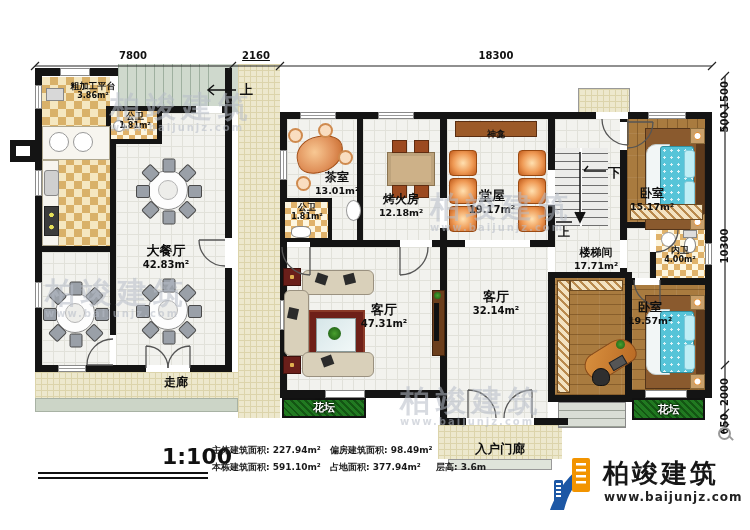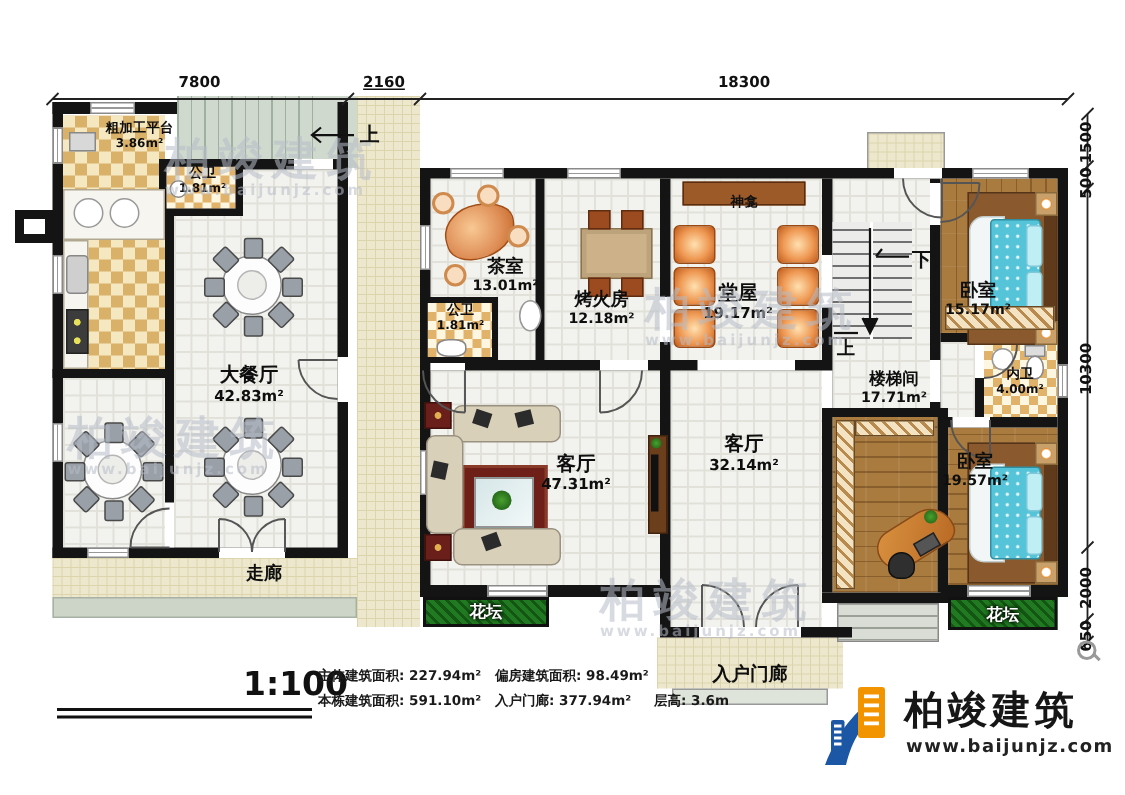--- a/index.html
+++ b/index.html
@@ -392,21 +392,21 @@
     </div>
   <div class="abs" style="left:718px;top:427px;width:9px;height:9px;border:2px solid #999;border-radius:50%;z-index:40;"></div>
   <div class="abs" style="left:728px;top:437px;width:6px;height:2px;background:#999;transform:rotate(45deg);z-index:40;"></div>
 
   <div class="scale">1:100</div>
   <div class="uline" style="top:472px;"></div>
   <div class="uline" style="top:477px;"></div>
   <div class="stat" style="left:212px;top:444px;">主体建筑面积: 227.94m²</div>
   <div class="stat" style="left:330px;top:444px;">偏房建筑面积: 98.49m²</div>
   <div class="stat" style="left:212px;top:461px;">本栋建筑面积: 591.10m²</div>
-  <div class="stat" style="left:330px;top:461px;">入户门廊: 377.94m²</div>
+  <div class="stat" style="left:330px;top:461px;">占地面积: 377.94m²</div>
   <div class="stat" style="left:436px;top:461px;">层高: 3.6m</div>
 
   <svg style="position:absolute;left:546px;top:452px;z-index:50;" width="54" height="58" viewBox="0 0 54 58">
     <path d="M4,58 C12,38 20,26 38,12 L44,18 C28,31 22,42 18,58 Z" fill="#1c57a5"></path>
     <rect x="26" y="6" width="18" height="34" rx="2" fill="#f29400"></rect>
     <g fill="#fff">
         <rect x="30" y="11" width="10" height="2.5"></rect>
         <rect x="30" y="17" width="10" height="2.5"></rect>
         <rect x="30" y="23" width="10" height="2.5"></rect>
         <rect x="30" y="29" width="10" height="2.5"></rect>

